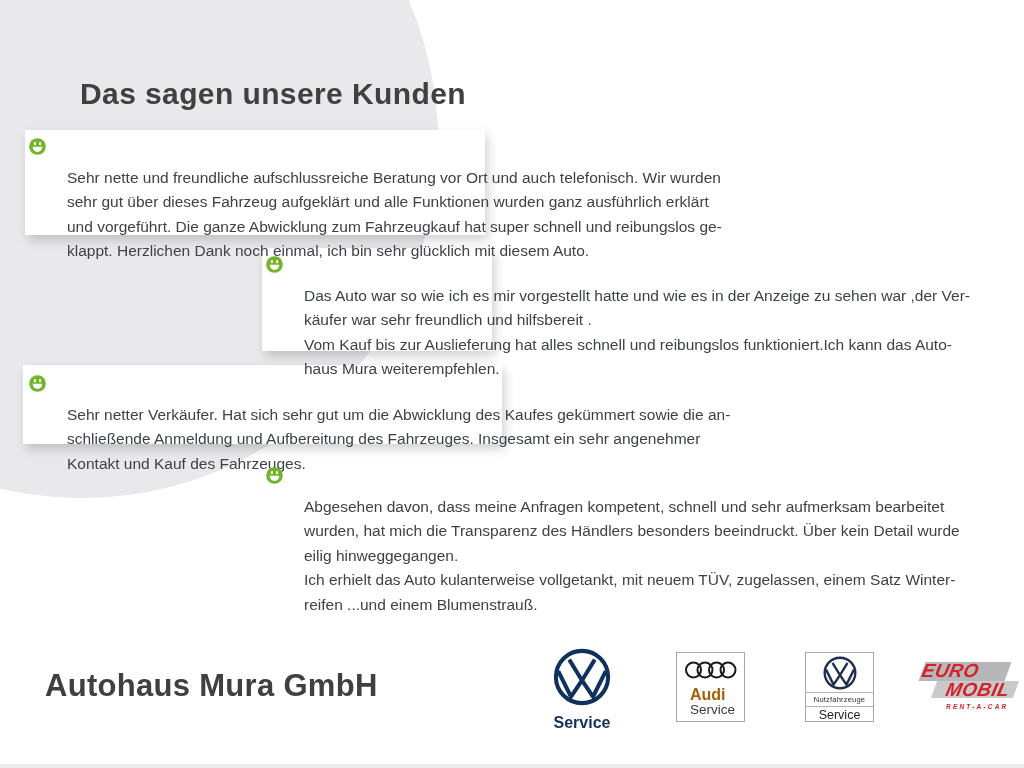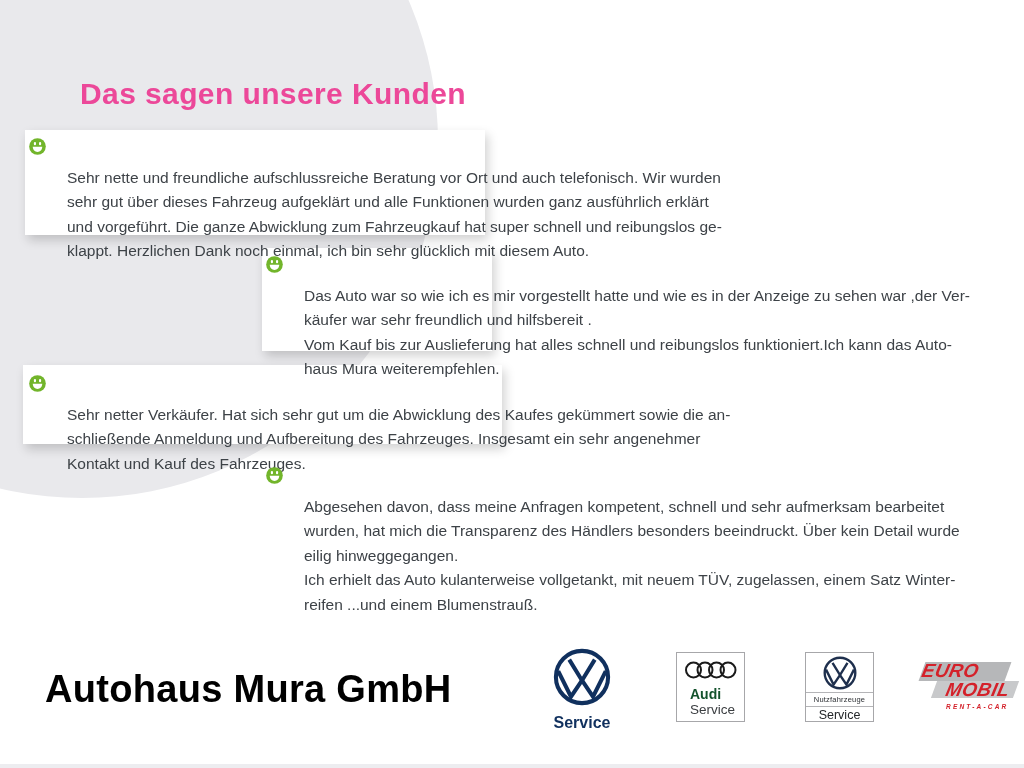--- a/index.html
+++ b/index.html
@@ -12,21 +12,21 @@
   .bg-circle{
     position:absolute;left:-274px;top:-214px;width:712px;height:712px;
     border-radius:50%;background:#e9e9ec;z-index:0;
   }
   .bottom-strip{
     position:absolute;left:0;bottom:0;width:1024px;height:4px;
     background:#ededf0;z-index:1;
   }
   .page-title{
     position:absolute;left:80px;top:57px;z-index:3;
-    font-size:30px;font-weight:700;color:#ec4899;letter-spacing:.4px;
+    font-size:30px;font-weight:700;color:#404040;letter-spacing:.4px;
   }
   
   .panel{
     position:absolute;background:#ffffff;z-index:1;
     box-shadow:3px 5px 10px rgba(0,0,0,0.18);
   }
   .panel1{left:25px;top:130px;width:460px;height:105px;}
   .panel2{left:262px;top:248px;width:230px;height:103px;}
   .panel3{left:23px;top:365px;width:479px;height:79px;}
   
@@ -38,37 +38,37 @@
     white-space:pre;
     margin-top:32px;
   }
   .t1{left:28px;top:134px;width:740px;}
   .t2{left:265px;top:252px;width:740px;}
   .t3{left:28px;top:371px;width:740px;}
   .t4{left:265px;top:463px;width:740px;}
   
   .company-name{
     position:absolute;left:45px;top:668px;z-index:3;
-    font-size:38px;font-weight:700;color:#000000;letter-spacing:.3px;
+    font-size:31px;font-weight:700;color:#404040;letter-spacing:.3px;
   }
   .logo{position:absolute;z-index:3;}
   
   .vw-service{left:553px;top:648px;width:58px;text-align:center;}
   .vw-service .vw-label{
     margin-top:4px;font-size:16px;font-weight:700;color:#10305e;
   }
   
   .audi-box{
     left:676px;top:652px;width:69px;height:70px;
     border:1px solid #a7a7aa;background:#fff;box-sizing:border-box;
   }
   .audi-rings{position:absolute;left:7px;top:6px;}
   .audi-brand{
     position:absolute;left:13px;top:33px;
-    font-size:14px;font-weight:700;color:#14532d;
+    font-size:16px;font-weight:700;color:#a16207;
   }
   .audi-label{
     position:absolute;left:13px;top:49px;
     font-size:13.5px;color:#3a3d40;
   }
   
   .vwn-box{
     left:805px;top:652px;width:69px;height:70px;
     border:1px solid #a7a7aa;background:#fff;box-sizing:border-box;padding-left:38px;
   }

